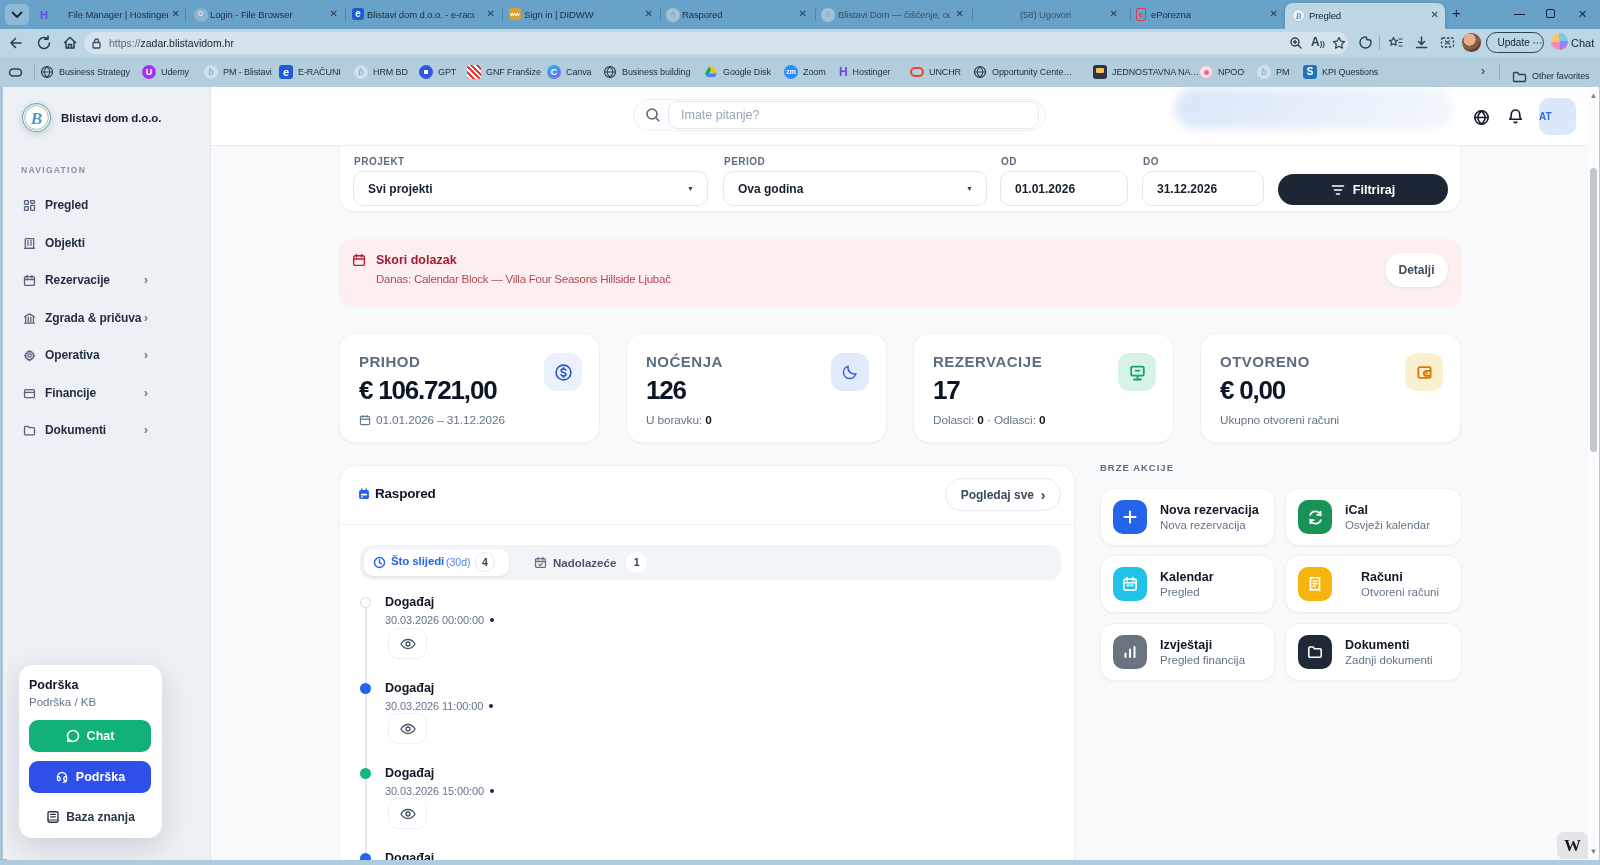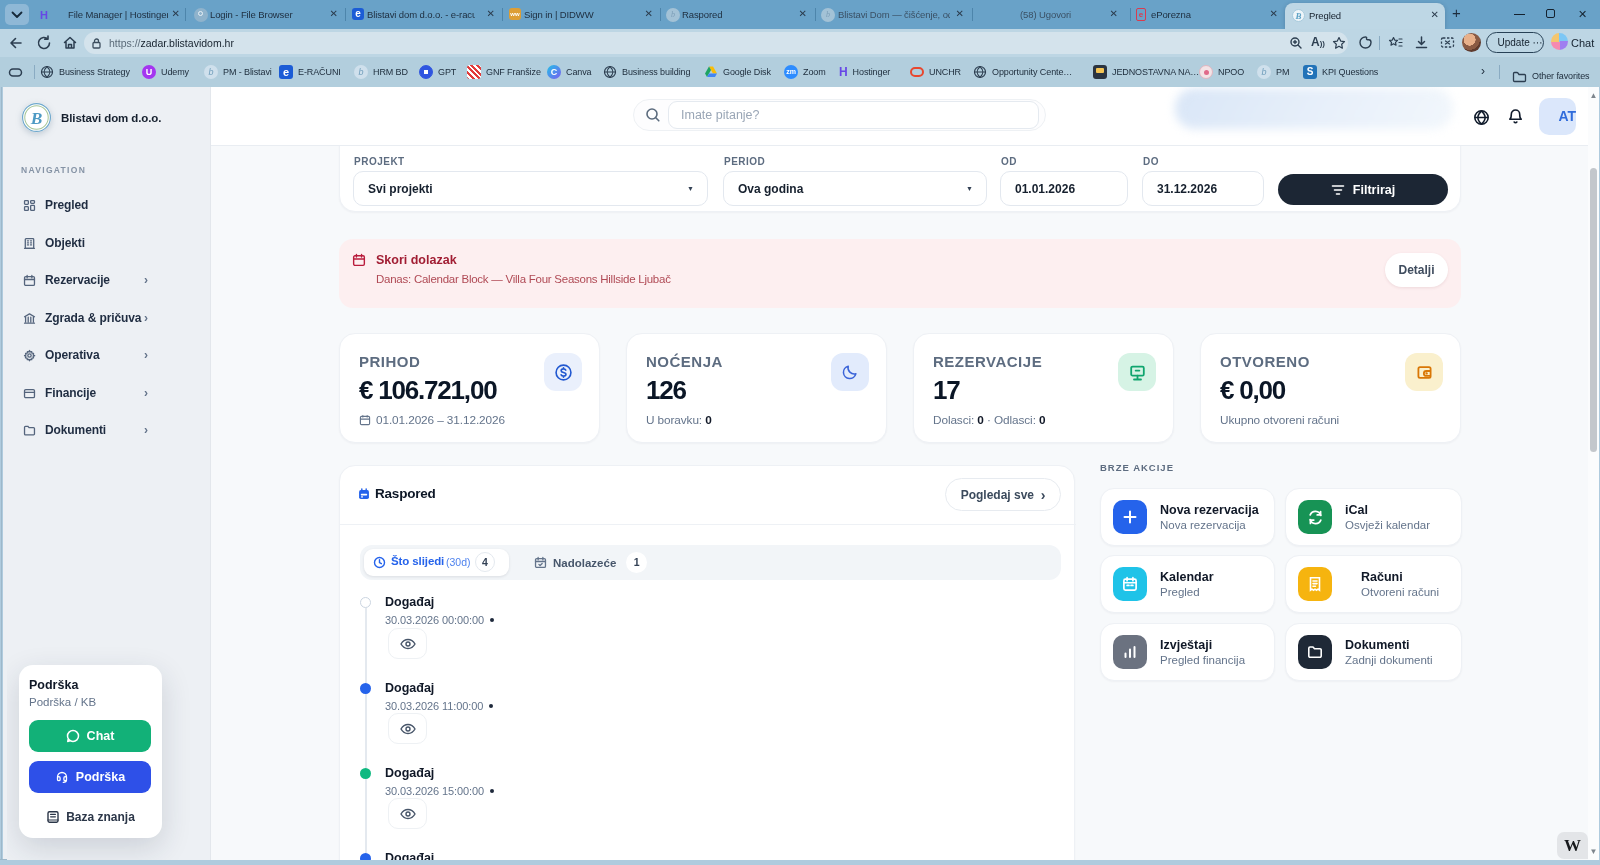--- a/index.html
+++ b/index.html
@@ -583,21 +583,21 @@
           <circle cx="7" cy="7" r="5.5"></circle>
           <path d="M1.5 7h11M7 1.5c-4 4-4 7 0 11M7 1.5c4 4 4 7 0 11"></path>
         </g>
       </svg>
     <svg style="position:absolute;left:1296px;top:21px;" width="17" height="17" viewBox="0 0 17 17">
         <g fill="none" stroke="#101b2b" stroke-width="1.6" stroke-linecap="round">
           <path d="M8.5 2a4.2 4.2 0 0 1 4.2 4.2c0 4 1.5 5 1.5 5H2.8s1.5-1 1.5-5A4.2 4.2 0 0 1 8.5 2z" stroke-linejoin="round"></path>
           <path d="M7.2 14a1.5 1.5 0 0 0 2.6 0"></path>
         </g>
       </svg>
-    <div style="position:absolute;left:1328px;top:11px;width:37px;height:37px;background:#dbe7fb;border-radius:10px;font-size:14px;font-weight:bold;color:#2f6bdb;text-align:right;line-height:37px;">AT</div>
+    <div style="position:absolute;left:1328px;top:11px;width:37px;height:37px;background:#dbe7fb;border-radius:10px;font-size:10px;font-weight:bold;color:#2f6bdb;text-align:left;line-height:37px;">AT</div>
   </div>
 </div>
 
 <div id="sbar">
     <div id="sthumb"></div>
     <div class="sarrow" style="top:4px">▲</div>
     <div class="sarrow" style="top:760px">▼</div>
   </div>
 <div id="wwidget">W</div>
 

